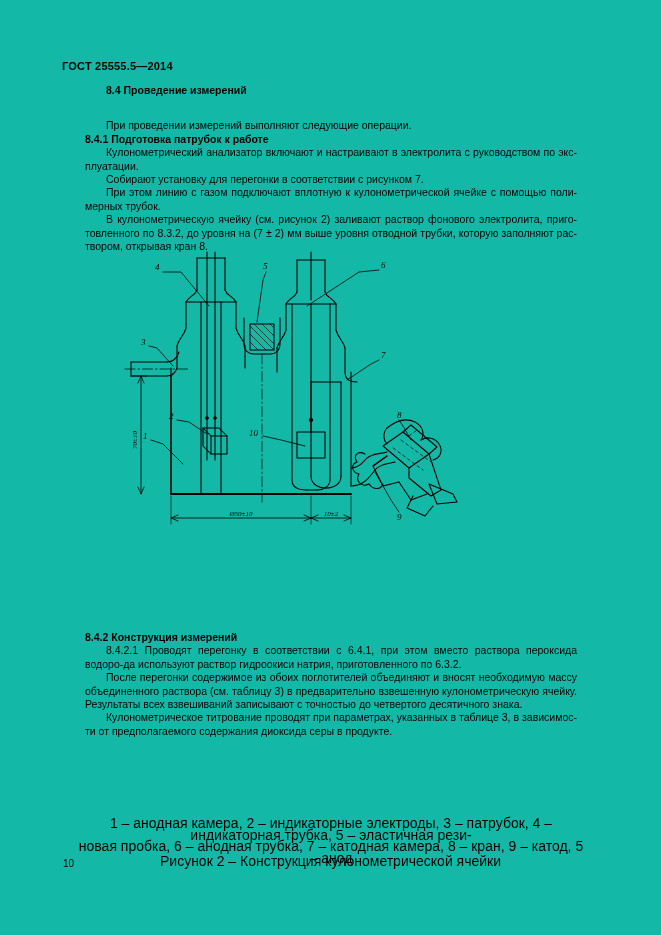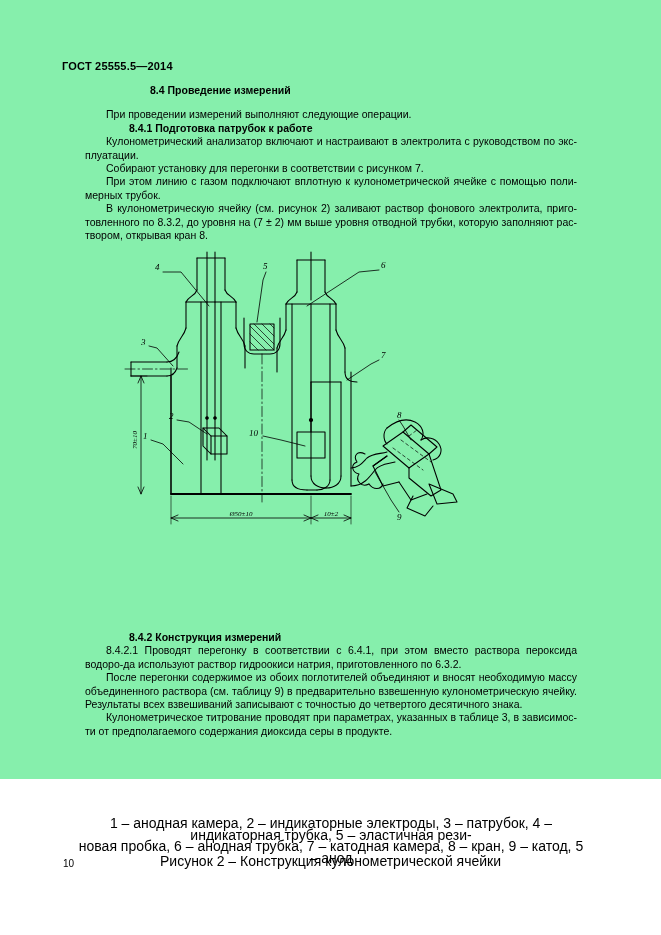--- a/index.html
+++ b/index.html
@@ -12,22 +12,22 @@
     height: 935px;
     position: relative;
     font-family: "Liberation Sans", sans-serif;
     color: #000000;
     overflow: hidden;
   }
   .page {
     position: absolute;
     left: 0; top: 0;
     width: 661px;
-    height: 779px;
-    background: #86efac;
+    height: 935px;
+    background: #14b8a6;
   }
   .header {
     position: absolute;
     left: 62px;
     top: 60px;
     font-size: 11px;
     font-weight: bold;
     letter-spacing: 0.2px;
   }
   .content {
@@ -41,23 +41,22 @@
     font-size: 10.5px;
     line-height: 13.4px;
     text-align: justify;
     text-justify: inter-word;
   }
   p.indent { text-indent: 21px; }
   p.bold-head {
     font-weight: bold;
     text-indent: 21px;
     margin-top: 0;
-    margin-left: 44px;
-  }
-  p.spacer-top { margin-top: 11px; }
+  }
+  p.spacer-top { margin-top: 22px; }
   .fig-wrap {
     position: absolute;
     left: 0;
     top: 250px;
     width: 661px;
   }
   .fig-svg-holder {
     width: 661px;
     text-align: center;
   }
@@ -290,19 +289,19 @@
       <span>1 – анодная камера, 2 – индикаторные электроды, 3 – патрубок, 4 – индикаторная трубка,  5 – эластичная рези-</span><br>
       <span>новая пробка, 6 – анодная трубка, 7 – катодная камера, 8 – кран,  9 – катод, 5 – анод</span>
     </div>
 
     <div class="fig-title">Рисунок 2 – Конструкция кулонометрической ячейки</div>
   </div>
 
   <div class="lower">
     <p class="bold-head" style="text-indent:0">8.4.2 Конструкция измерений</p>
     <p class="indent">8.4.2.1 Проводят перегонку в соответствии с 6.4.1, при этом вместо раствора пероксида водоро-да используют раствор гидроокиси натрия, приготовленного по 6.3.2.</p>
-    <p class="indent">После перегонки содержимое из обоих поглотителей объединяют и вносят необходимую массу объединенного раствора (см. таблицу 9) в предварительно взвешенную кулонометрическую ячейку. Результаты всех взвешиваний записывают с точностью до четвертого десятичного знака.</p>
+    <p class="indent">После перегонки содержимое из обоих поглотителей объединяют и вносят необходимую массу объединенного раствора (см. таблицу 3) в предварительно взвешенную кулонометрическую ячейку. Результаты всех взвешиваний записывают с точностью до четвертого десятичного знака.</p>
     <p class="indent">Кулонометрическое титрование проводят при параметрах, указанных в таблице 3, в зависимос-ти от предполагаемого содержания диоксида серы в продукте.</p>
   </div>
 
   <div class="pageno">10</div>
 
 </div>
 
 </body></html>

